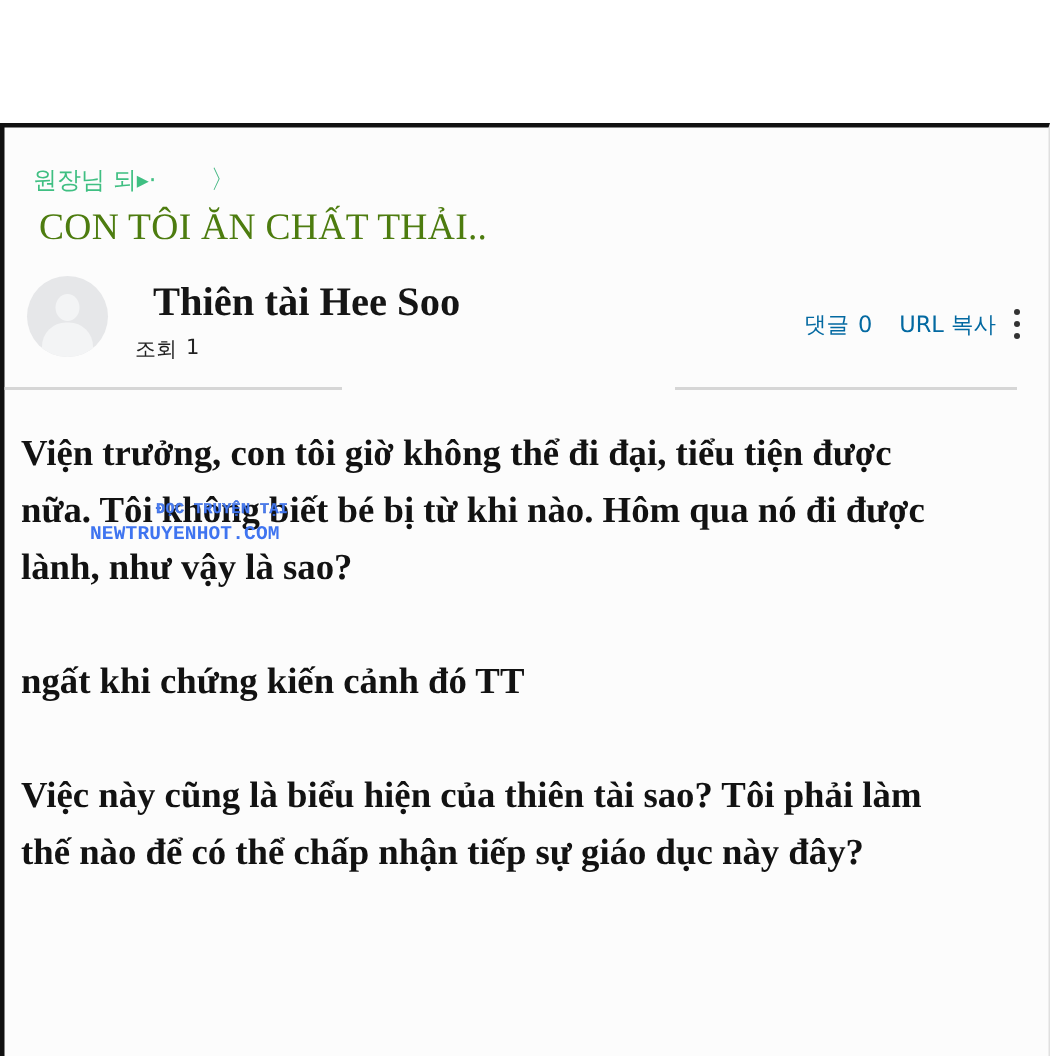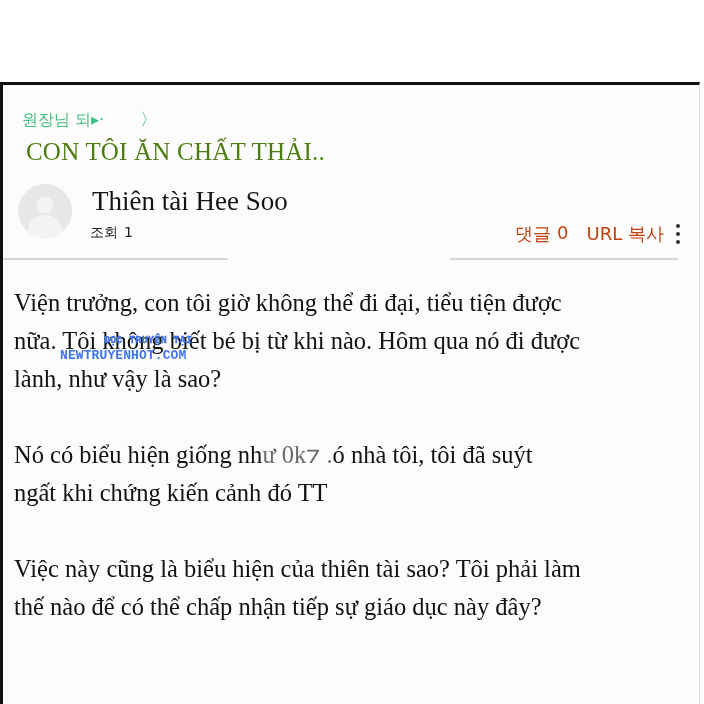--- a/index.html
+++ b/index.html
@@ -31,45 +31,45 @@
     }
     .avatar .head {
       position: absolute; left: 19px; top: 12px; width: 16px; height: 18px;
       border-radius: 50%; background: #f3f4f5;
     }
     .avatar .body {
       position: absolute; left: 10px; top: 31px; width: 34px; height: 26px;
       border-radius: 16px 16px 0 0; background: #f3f4f5;
     }
     .author {
-      position: absolute; left: 92px; top: 186px;
-      font-size: 27px; color: #151515; white-space: nowrap;
+      position: absolute; left: 102px; top: 186px;
+      font-size: 27px; color: #151515; white-space: nowrap; font-weight: bold;
     }
     .views {
       position: absolute; left: 90px; top: 224px;
       font-family: "DejaVu Sans", sans-serif; font-size: 14px; color: #222;
       display: flex; gap: 6px; text-align: right;
     }
     .meta-right {
-      position: absolute; right: 24px; top: 222px;
-      font-family: "DejaVu Sans", sans-serif; font-size: 18px; color: #c2410c;
+      position: absolute; right: 24px; top: 206px;
+      font-family: "DejaVu Sans", sans-serif; font-size: 15px; color: #0369a1;
       display: flex; align-items: center; gap: 18px;
     }
     .meta-right .grp { display: flex; gap: 6px; }
     .kebab { display: flex; flex-direction: column; gap: 4px; margin-left: -6px; }
     .kebab i { display: block; width: 4px; height: 4px; border-radius: 50%; background: #333; }
     .divider {
       position: absolute; left: 3px; top: 258px; width: 225px; height: 2px; background: #d6d6d6;
     }
     .divider.r { left: 450px; width: 228px; }
     .content {
       position: absolute; left: 14px; top: 284px; width: 680px;
       font-size: 24.5px; line-height: 38px; color: #121212;
     }
-    .content p { margin: 0 0 38px 0; }
+    .content p { margin: 0 0 38px 0; font-weight: bold; }
     .content .line { display: block; white-space: nowrap; }
     .obscured { color: #6a6a6a; filter: blur(0.6px); }
     .watermark {
       position: absolute; left: 24px; top: 336px;
       font-family: Liberation Mono, monospace; font-weight: bold; color: #3f74f0;
       line-height: 1;
       margin-left: 36px;
     }
     .watermark .w1 {
       display: block; font-size: 10px; padding-left: 44px; letter-spacing: 0.3px;
@@ -117,21 +117,20 @@
 <div class="divider"></div>
 <div class="divider r"></div>
 
 <div class="content">
   <p>
     <span class="line">Viện trưởng, con tôi giờ không thể đi đại, tiểu tiện được</span>
     <span class="line">nữa. Tôi không biết bé bị từ khi nào. Hôm qua nó đi được</span>
     <span class="line">lành, như vậy là sao?</span>
   </p>
   <p>
-    <span class="line"><span>Nó có biểu hiện giống nh</span><span class="obscured">ư 0k⁊ .</span><span>ó nhà tôi, tôi đã suýt</span></span>
     <span class="line">ngất khi chứng kiến cảnh đó TT</span>
   </p>
   <p>
     <span class="line">Việc này cũng là biểu hiện của thiên tài sao? Tôi phải làm</span>
     <span class="line">thế nào để có thể chấp nhận tiếp sự giáo dục này đây?</span>
   </p>
 </div>
 
 <div class="watermark">
   <span class="w1">ĐỌC TRUYỆN TẠI</span>

